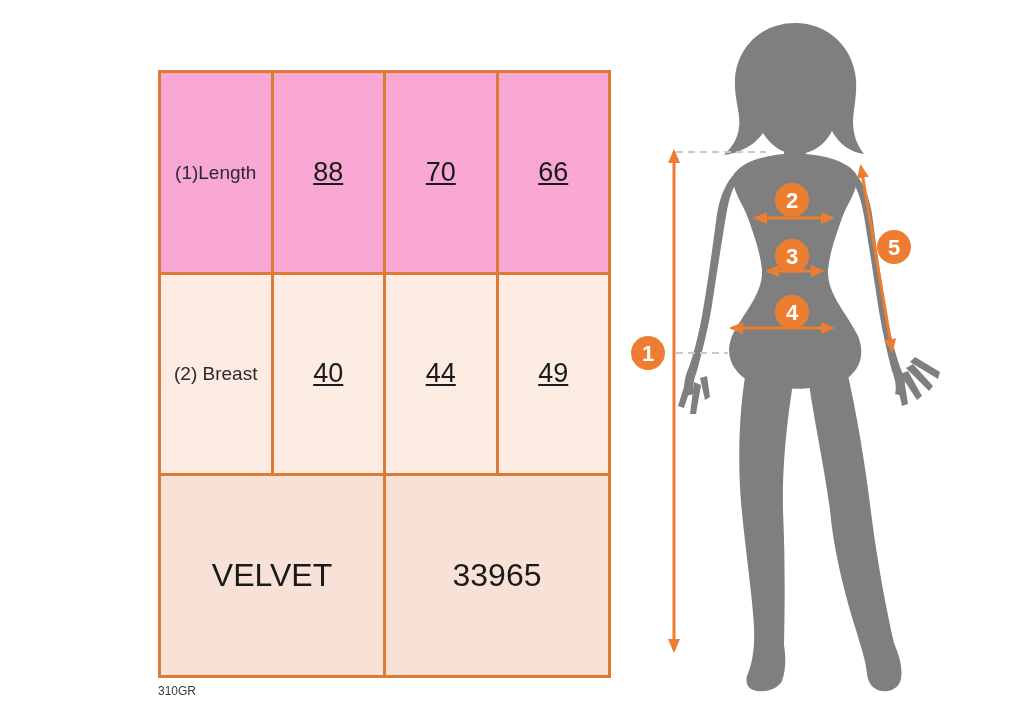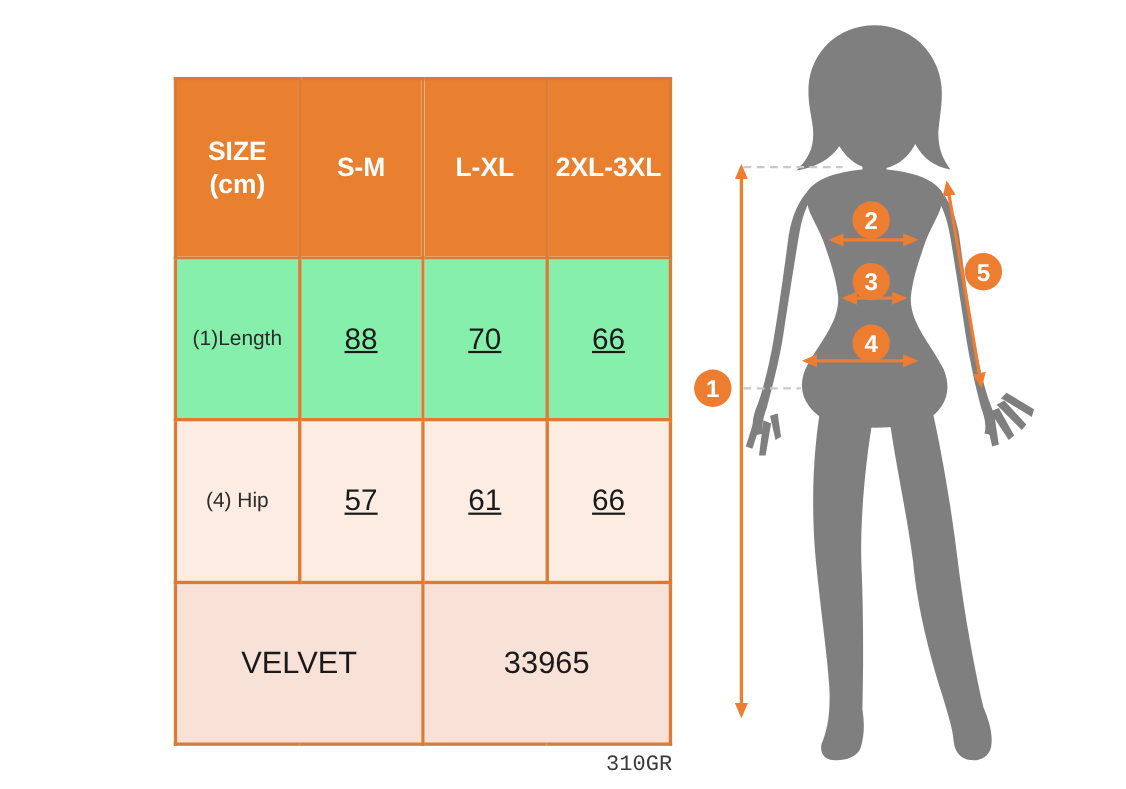--- a/index.html
+++ b/index.html
@@ -16,30 +16,30 @@
   }
   table.size-table td, table.size-table th{
     border:3px solid #db7b35;
     text-align:center;vertical-align:middle;
     padding:0 4px;overflow:hidden;
   }
   .hdr{
     background:#e8802f;color:#ffffff;font-weight:bold;font-size:24px;
   }
   .corner-line{display:block;line-height:1.25;}
-  tr.row-odd  td{background:#86efac;}
+  tr.row-odd  td{background:#f9a8d4;}
   tr.row-even td{background:#fcece2;}
   td.lbl{font-size:19px;color:#2b2b2b;line-height:1.35;}
   td.val{font-size:27px;color:#1a1a1a;text-decoration:underline;}
-  tr.info-values td{background:#f8e1d7;font-size:28px;color:#1a1a1a;}
+  tr.info-values td{background:#f8e1d7;font-size:32px;color:#1a1a1a;}
 
   
   .weight-note{
     position:absolute;left:158px;top:684px;width:453px;
-    text-align:right;font-size:20px;color:#3a3a3a;font-family:Liberation Mono, monospace;
+    font-size:12px;color:#3a3a3a;
   }
 
   
   svg.figure{position:absolute;left:620px;top:0;}
   .sil{fill:#7f7f7f;stroke:none;}
   .measure{stroke:#ed7d31;stroke-width:3;fill:none;}
   .dash{stroke:#c9c9c9;stroke-width:2;fill:none;stroke-dasharray:7 5;}
   .marker-circle{fill:#ed7d31;}
   .marker-num{
     fill:#ffffff;font-weight:bold;font-size:22px;text-anchor:middle;
@@ -51,45 +51,36 @@
 
 <table class="size-table">
   <colgroup>
       <col style="width:25%">
       <col style="width:25%">
       <col style="width:25%">
       <col style="width:25%">
     </colgroup>
 
   <tbody>
-      <tr style="height:82px">
-    <th class="hdr">
-      <span class="corner-line">SIZE</span>
-      <span class="corner-line">(cm)</span>
-    </th>
-    <th class="hdr">S-M</th>
-    <th class="hdr">L-XL</th>
-    <th class="hdr">2XL-3XL</th>
-  </tr>
 
   <tr class="row-odd" style="height:74px">
     <td class="lbl">(1)Length</td>
     <td class="val">88</td>
     <td class="val">70</td>
     <td class="val">66</td>
   </tr>
 
+  <tr class="row-even" style="height:74px">
+    <td class="lbl">(2) Breast</td>
+    <td class="val">40</td>
+    <td class="val">44</td>
+    <td class="val">49</td>
+  </tr>
 
 
-  <tr class="row-even" style="height:74px">
-    <td class="lbl">(4) Hip</td>
-    <td class="val">57</td>
-    <td class="val">61</td>
-    <td class="val">66</td>
-  </tr>
 
 
 
   <tr class="info-values" style="height:74px">
     <td colspan="2">VELVET</td>
     <td colspan="2">33965</td>
   </tr>
 </tbody>
   </table>
 

